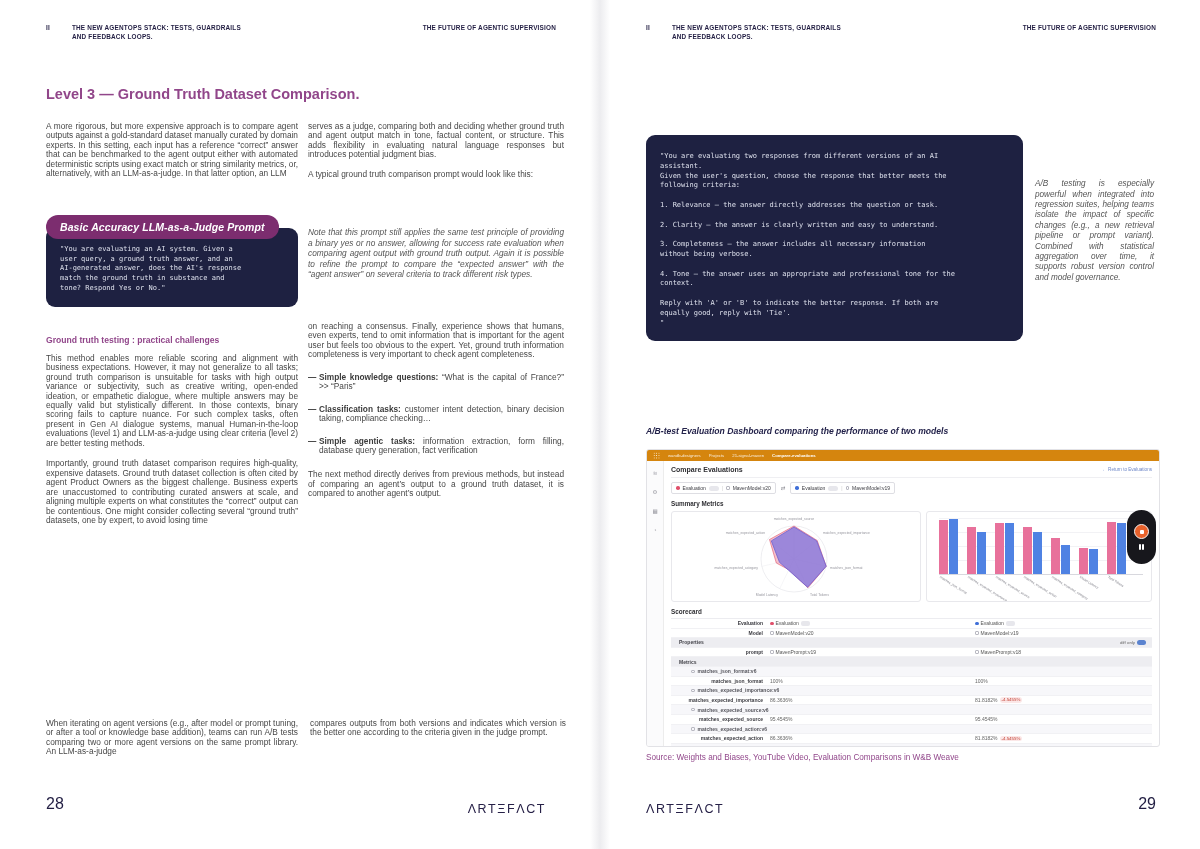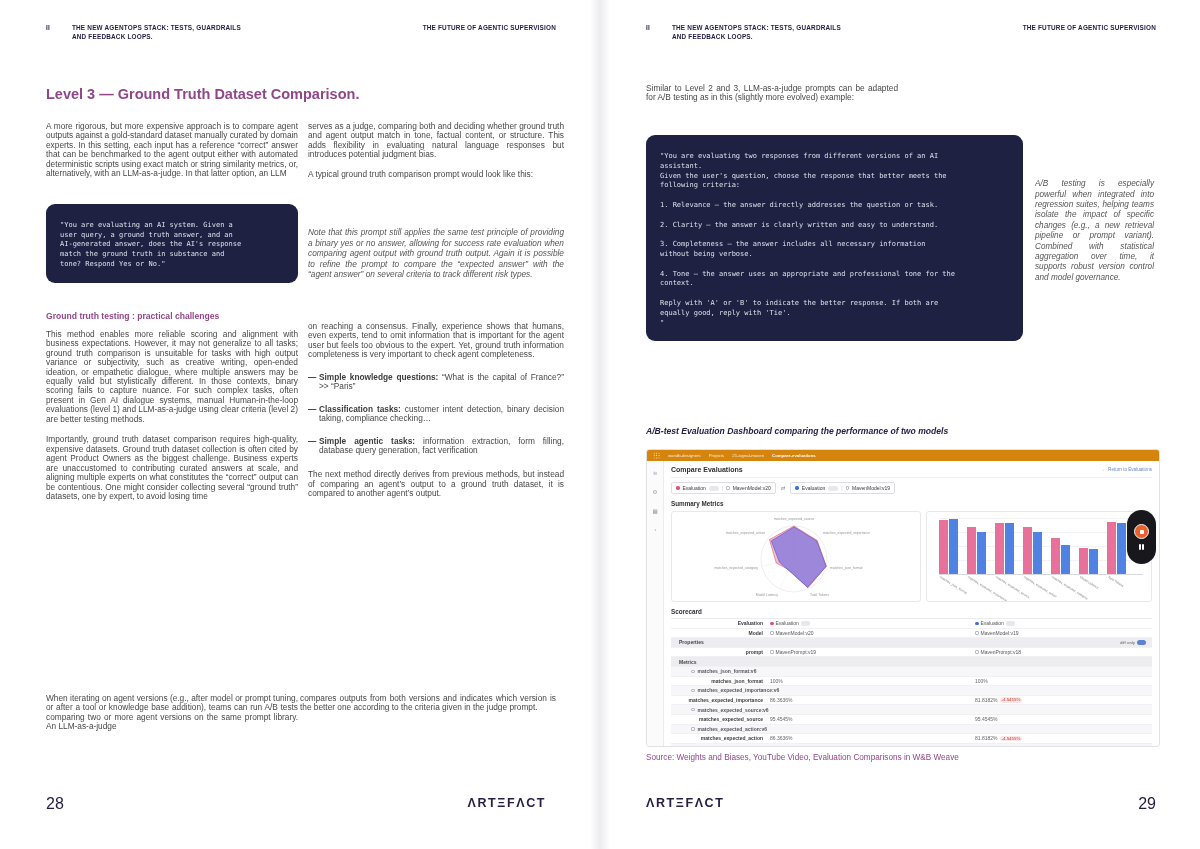--- a/index.html
+++ b/index.html
@@ -31,27 +31,27 @@
   .code{margin:0;font-family:"DejaVu Sans Mono",monospace;font-size:7px;line-height:1.4;
     color:#dde0ec;white-space:pre}
   .subhead{font-size:8.6px;font-weight:700;color:#91468a;margin:28px 0 0 0}
   .note{font-style:italic;color:#555;line-height:1.27}
   .bullet{position:relative;padding-left:11px;margin-top:13px}
   .bullet .marker{position:absolute;left:0;top:0;font-weight:700;color:#3c3c3c}
   .bullet b{color:#3c3c3c}
 
   .l4{position:absolute;top:682px;left:46px;right:36px}
   .h2{font-size:13.5px;font-weight:700;color:#91468a;margin:0}
-  .l4cols{display:flex;gap:2px;margin-top:12px}
+  .l4cols{display:flex;gap:12px;margin-top:37px}
   .l4cols .p:first-child{width:252px;flex:none}
   .l4cols .p:last-child{width:256px;flex:none}
 
   .pagefooter{position:absolute;top:794px;left:46px;right:44px;height:20px}
   .pnum{position:absolute;top:1px;font-size:16px;font-weight:400;color:#211d42}
-  .logo{position:absolute;top:2px;font-size:12.5px;font-weight:700;letter-spacing:1.6px;color:#262047}
+  .logo{position:absolute;top:8px;font-size:12.5px;font-weight:400;letter-spacing:1.6px;color:#262047}
 
   
   .intro{position:absolute;left:46px;top:84px;width:252px}
   .abbox{position:absolute;left:46px;top:146px;width:377px}
   .abbox .codebox{width:377px;box-sizing:border-box}
   .sidenote{position:absolute;left:435px;top:171px;width:119px;font-size:8.2px;font-style:italic;
     color:#555;line-height:1.27;text-align:justify}
   .caption{position:absolute;left:46px;top:426px;font-size:8.6px;font-weight:700;font-style:italic;
     color:#23224a;margin:0}
   .source{position:absolute;left:46px;top:753px;font-size:8.2px;color:#91468a}
@@ -130,20 +130,21 @@
 AND FEEDBACK LOOPS.</span>
       <span class="ph-right">THE FUTURE OF AGENTIC SUPERVISION</span>
     </div>
 
     <h1 class="h1">Level 3 — Ground Truth Dataset Comparison.</h1>
 
     <div class="cols">
       <div class="col1">
         <p class="p">A more rigorous, but more expensive approach is to compare agent outputs against a gold-standard dataset manually curated by domain experts. In this setting, each input has a reference “correct” answer that can be benchmarked to the agent output either with automated deterministic scripts using exact match or string similarity metrics, or, alternatively, with an LLM-as-a-judge. In that latter option, an LLM</p>
         <div class="pillbox">
+          <span class="pill">Basic Accuracy LLM-as-a-Judge Prompt</span>
           <div class="codebox">
             <pre class="code">"You are evaluating an AI system. Given a
 user query, a ground truth answer, and an
 AI-generated answer, does the AI's response
 match the ground truth in substance and
 tone? Respond Yes or No."</pre>
           </div>
         </div>
         <h3 class="subhead">Ground truth testing : practical challenges</h3>
         <p class="p" style="margin-top:9px">This method enables more reliable scoring and alignment with business expectations. However, it may not generalize to all tasks; ground truth comparison is unsuitable for tasks with high output variance or subjectivity, such as creative writing, open-ended ideation, or empathetic dialogue, where multiple answers may be equally valid but stylistically different. In those contexts, binary scoring fails to capture nuance. For such complex tasks, often present in Gen AI dialogue systems, manual Human-in-the-loop evaluations (level 1) and LLM-as-a-judge using clear criteria (level 2) are better testing methods.</p>
@@ -181,21 +182,20 @@
   </div>
 
   <div class="page right">
     <div class="pageheader">
       <span class="ph-num">II</span>
       <span class="ph-title">THE NEW AGENTOPS STACK: TESTS, GUARDRAILS
 AND FEEDBACK LOOPS.</span>
       <span class="ph-right">THE FUTURE OF AGENTIC SUPERVISION</span>
     </div>
 
-    <p class="p intro">Similar to Level 2 and 3, LLM-as-a-judge prompts can be adapted for A/B testing as in this (slightly more evolved) example:</p>
 
     <div class="abbox">
       <div class="codebox">
         <pre class="code">"You are evaluating two responses from different versions of an AI
 assistant.
 Given the user's question, choose the response that better meets the
 following criteria:
 
 1. Relevance – the answer directly addresses the question or task.
 

